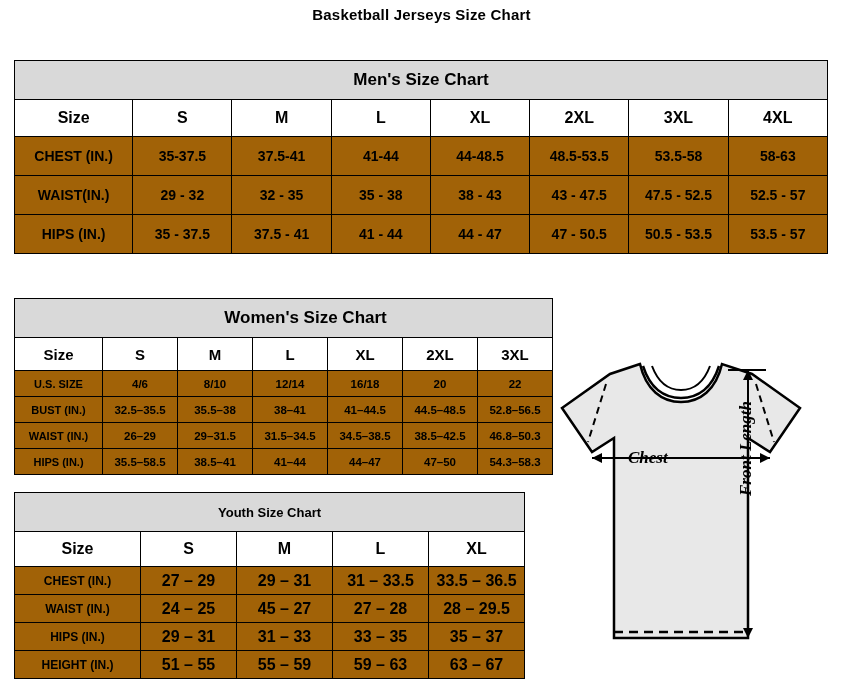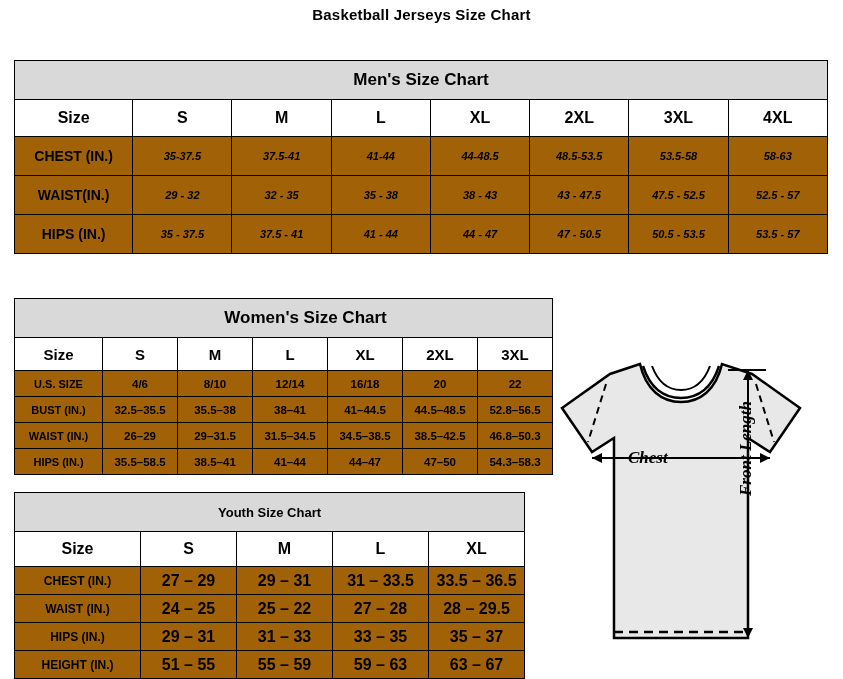--- a/index.html
+++ b/index.html
@@ -51,21 +51,21 @@
   
   #men-chart {
     position: absolute;
     left: 14px;
     top: 60px;
     width: 814px;
   }
   #men-chart .cap { font-size: 17px; height: 38px; }
   #men-chart .hdr { font-size: 16px; height: 36px; }
   #men-chart td.rowlbl { font-size: 14px; height: 38px; }
-  #men-chart td.val { font-size: 11px; height: 38px; font-style: italic; }
+  #men-chart td.val { font-size: 14px; height: 38px; }
 
   
   #women-chart {
     position: absolute;
     left: 14px;
     top: 298px;
     width: 538px;
   }
   #women-chart .cap { font-size: 17px; height: 38px; padding-left: 44px; }
   #women-chart .hdr { font-size: 15px; height: 32px; }
@@ -257,21 +257,21 @@
     <tr>
       <td class="rowlbl">CHEST (IN.)</td>
       <td class="val">27 – 29</td>
       <td class="val">29 – 31</td>
       <td class="val">31 – 33.5</td>
       <td class="val">33.5 – 36.5</td>
     </tr>
     <tr>
       <td class="rowlbl">WAIST  (IN.)</td>
       <td class="val">24 – 25</td>
-      <td class="val">25 – 22</td>
+      <td class="val">45 – 27</td>
       <td class="val">27 – 28</td>
       <td class="val">28 – 29.5</td>
     </tr>
     <tr>
       <td class="rowlbl">HIPS  (IN.)</td>
       <td class="val">29 – 31</td>
       <td class="val">31 – 33</td>
       <td class="val">33 – 35</td>
       <td class="val">35 – 37</td>
     </tr>

